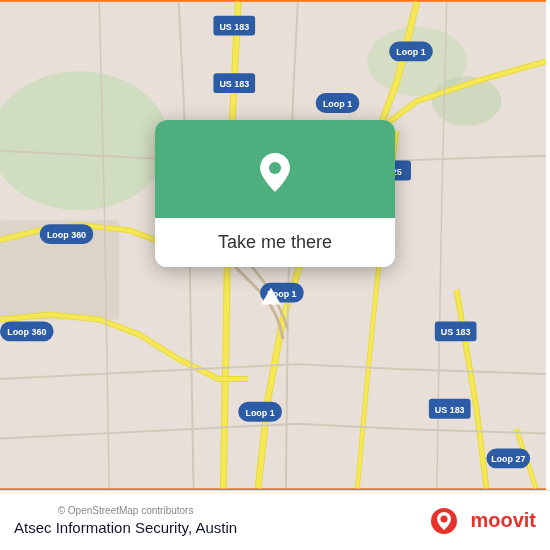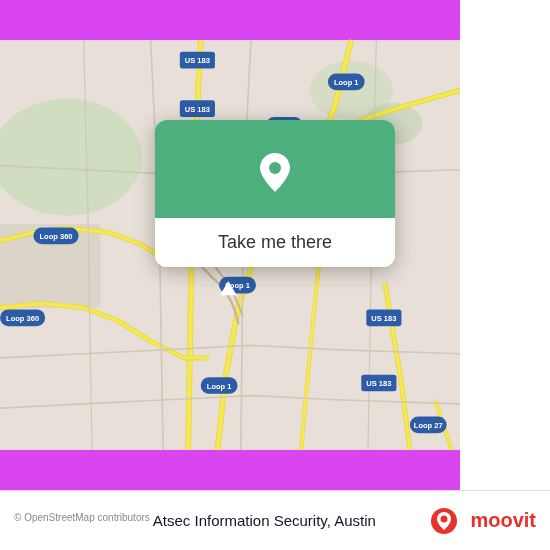--- a/index.html
+++ b/index.html
@@ -6,25 +6,25 @@
 
     body {
       width: 550px;
       height: 550px;
       overflow: hidden;
       font-family: Arial, sans-serif;
       position: relative;
     }
 
     #map-container {
-      width: 460px;
+      width: 546px;
       height: 490px;
       position: relative;
       overflow: hidden;
-      background-color: #d946ef;
+      background-color: #f97316;
     }
 
     
     #map-svg {
       width: 100%;
       height: 100%;
       position: absolute;
       top: 0; left: 0;
     }
 
@@ -76,22 +76,23 @@
       background: white;
       border-top: 1px solid #ddd;
       display: flex;
       align-items: center;
       justify-content: space-between;
       padding: 0 14px;
     }
 
     #bottom-left {
       display: flex;
-      flex-direction: row;
+      flex-direction: column;
       gap: 3px;
+      align-items: center;
     }
 
     #copyright-text {
       font-size: 10px;
       color: #888;
     }
 
     #location-name {
       font-size: 15px;
       color: #0f172a;

